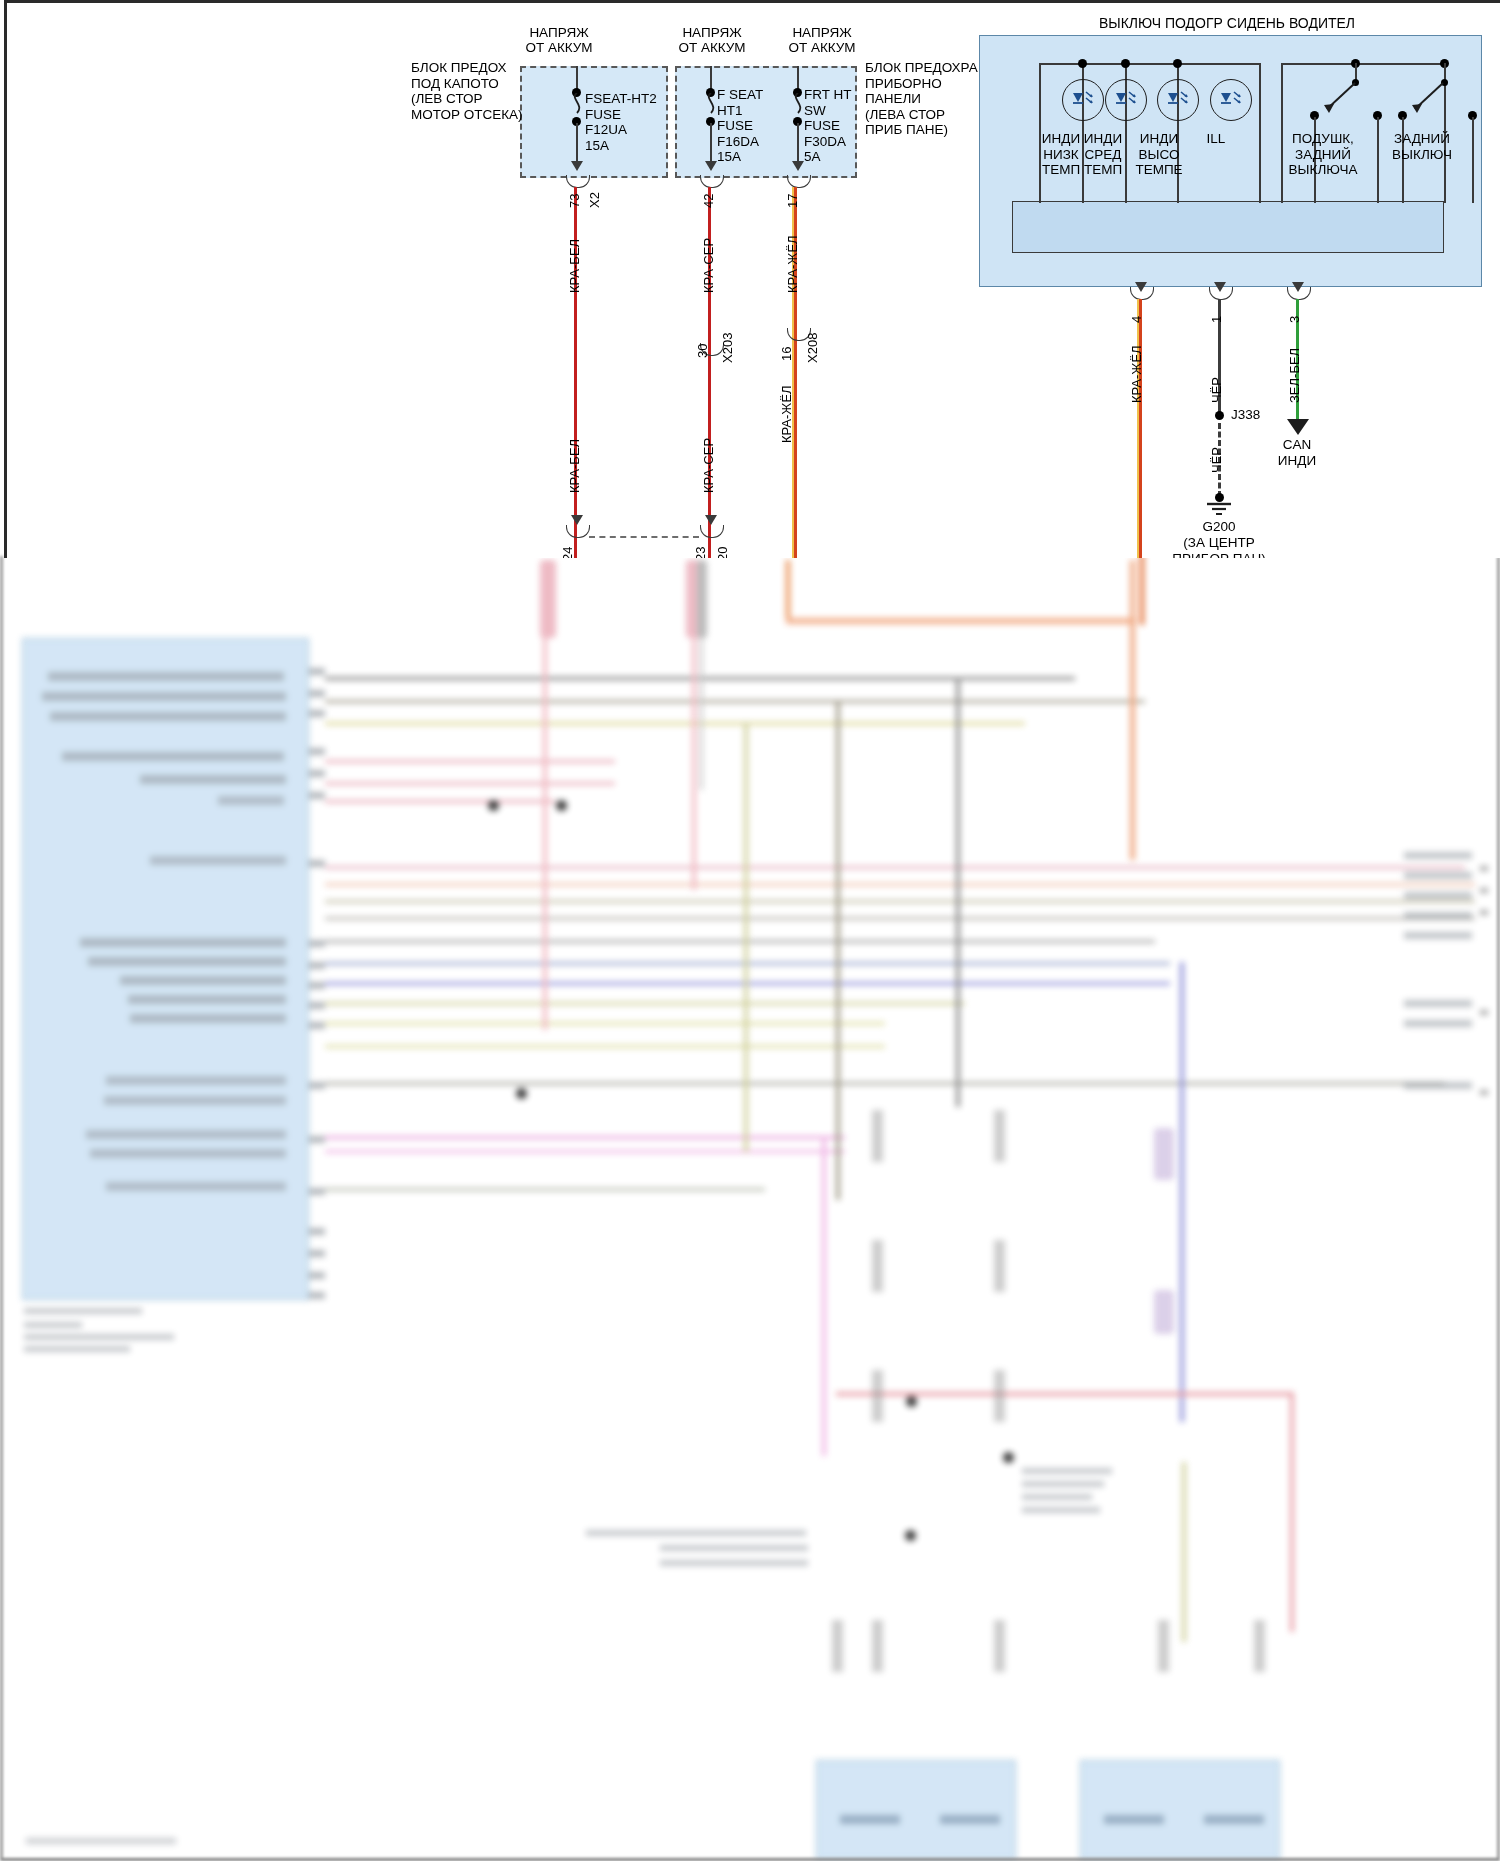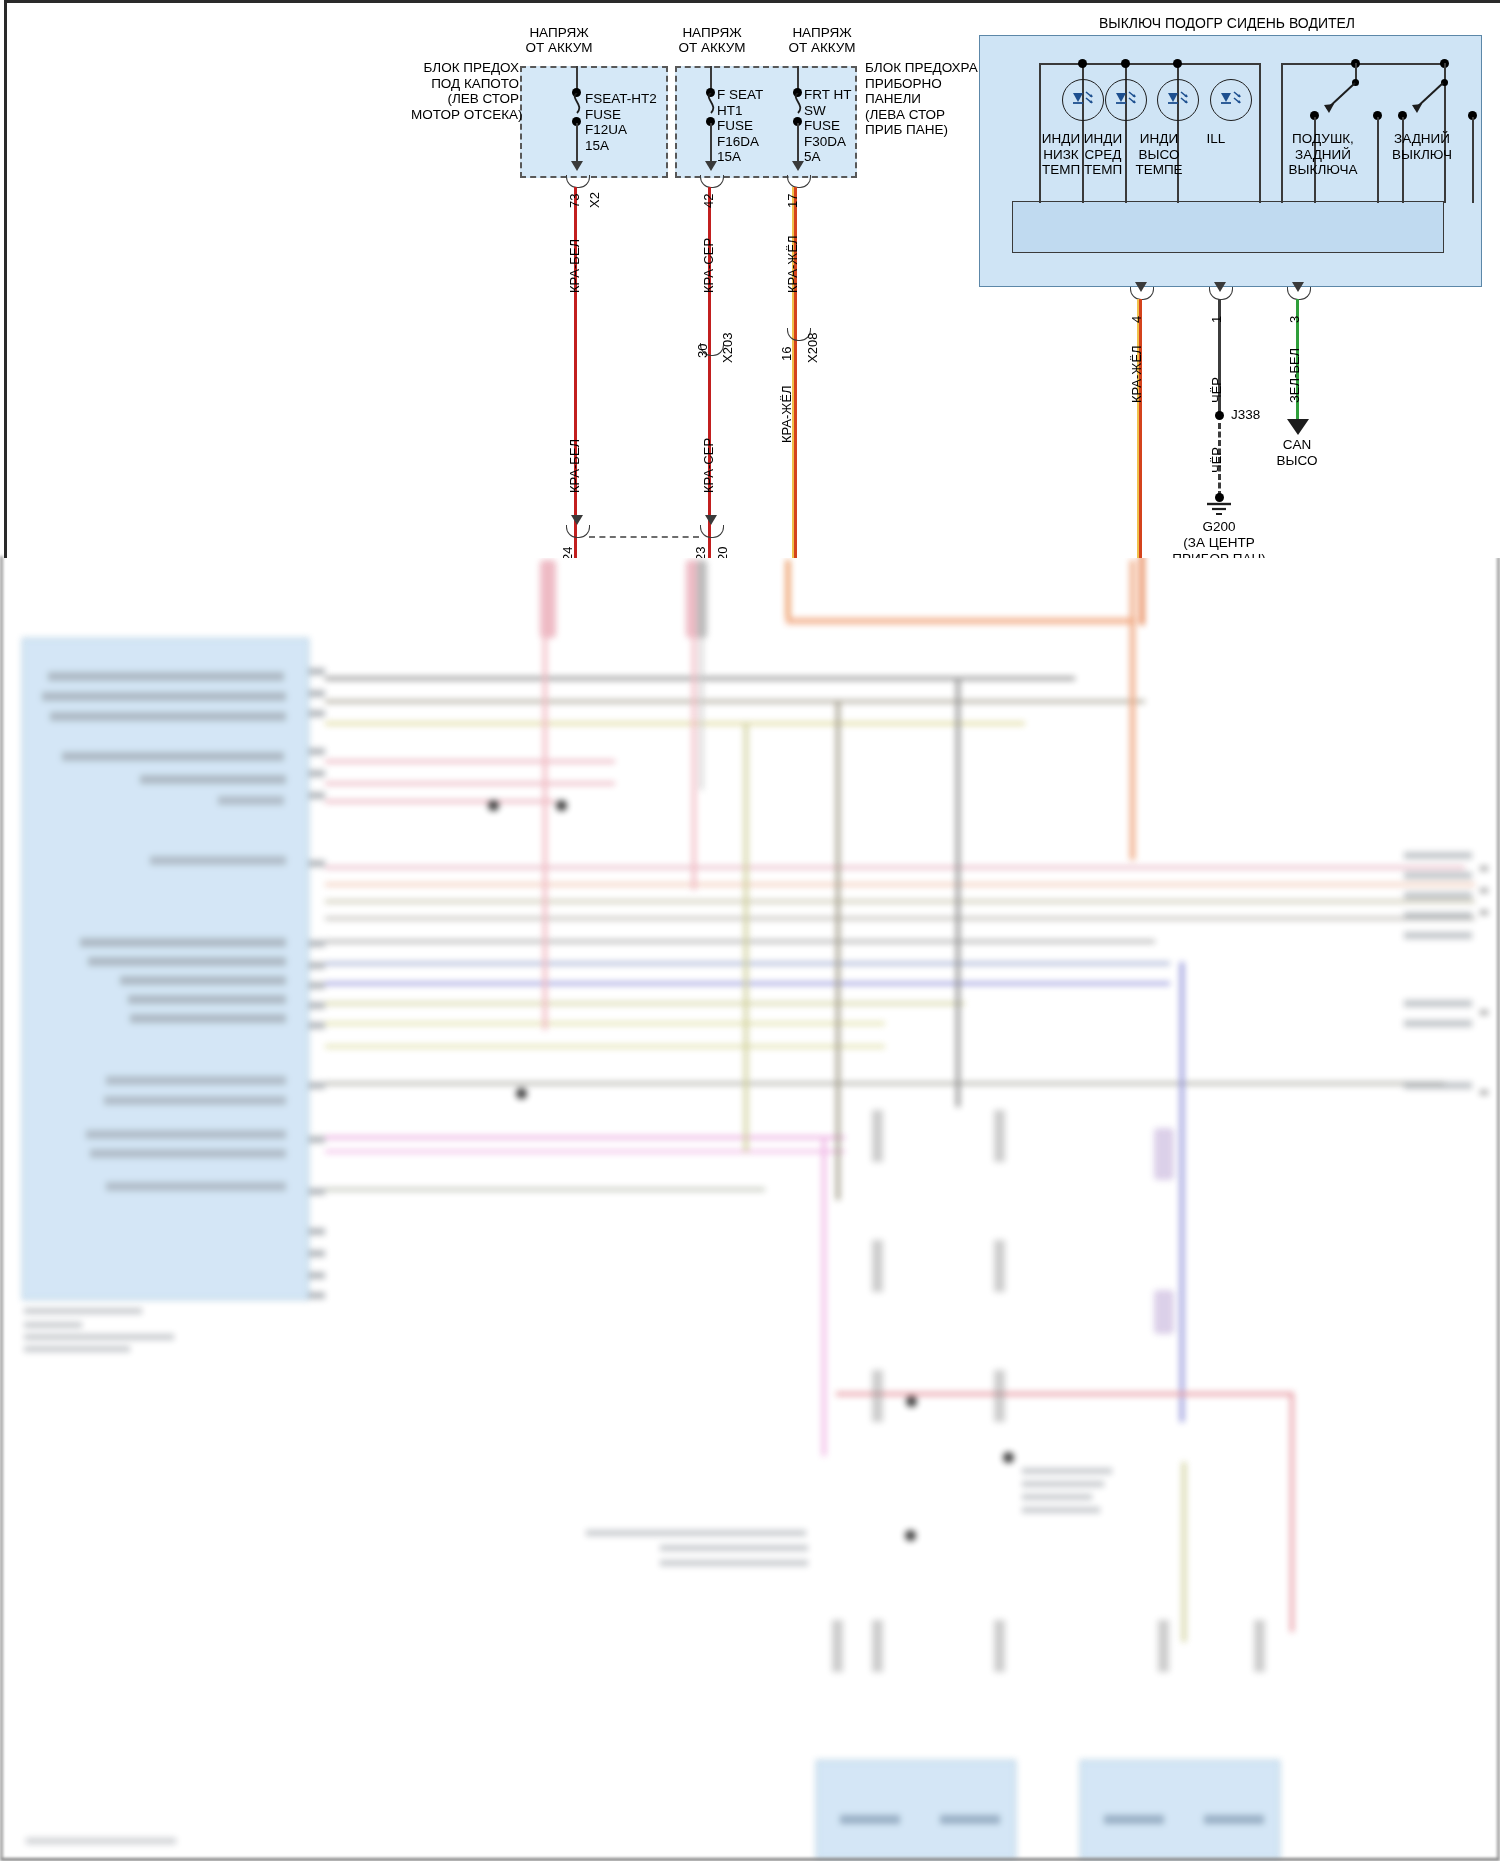--- a/index.html
+++ b/index.html
@@ -198,21 +198,21 @@
   <div id="bottomframe"></div>
 
   <div id="sharp">
     <div id="sharp-inner">
 
       <div class="ttl" style="left:472px;top:22px;width:160px;">НАПРЯЖ
 ОТ АККУМ</div>
 
       <div class="abs dashbox" style="left:513px;top:63px;width:148px;height:112px;"></div>
 
-      <div class="txt" style="left:404px;top:57px;width:108px;text-align:right;">БЛОК ПРЕДОХ
+      <div class="txt" style="left:404px;top:57px;width:108px;text-align:left;">БЛОК ПРЕДОХ
 ПОД КАПОТО
 (ЛЕВ СТОР
 МОТОР ОТСЕКА)</div>
 
       <div class="vl" style="left:569px;top:63px;height:24px;"></div>
       <div class="dot" style="left:565px;top:85px;"></div>
       <svg class="abs" style="left:560px;top:90px;" width="22" height="26" viewBox="0 0 22 26">
         <path d="M10 0 C 2 5, 18 12, 10 20" stroke="#1d1d1d" stroke-width="1.8" fill="none"></path>
       </svg>
       <div class="dot" style="left:565px;top:114px;"></div>
@@ -424,18 +424,18 @@
       <div class="lbl-c" style="left:1150px;top:532px;width:124px;">(ЗА ЦЕНТР
 ПРИБОР ПАН)</div>
 
       <div class="wire" style="left:1289px;top:296px;width:3px;height:122px;background:#2f9e3a;"></div>
       <div class="vtxt" style="left:1280px;top:320px;">3</div>
       <div class="vtxt" style="left:1280px;top:400px;">ЗЕЛ-БЕЛ</div>
       <svg class="abs" style="left:1278px;top:414px;" width="26" height="20" viewBox="0 0 26 20">
         <path d="M2 2 L24 2 L13 18 Z" fill="#1d1d1d"></path>
       </svg>
       <div class="lbl-c" style="left:1240px;top:434px;width:100px;">CAN
-ВЫСО</div>
+ИНДИ</div>
 
     </div>
   </div>
 
 </div>
 
 </body></html>

